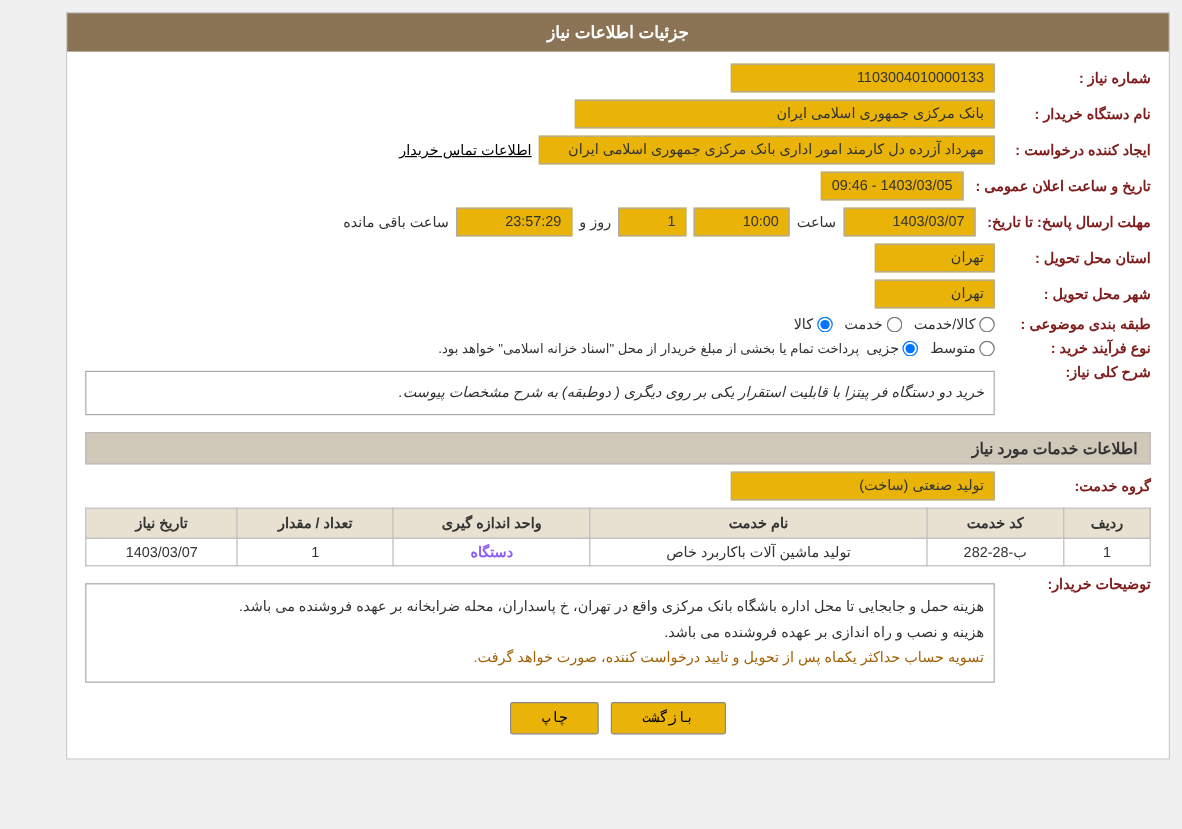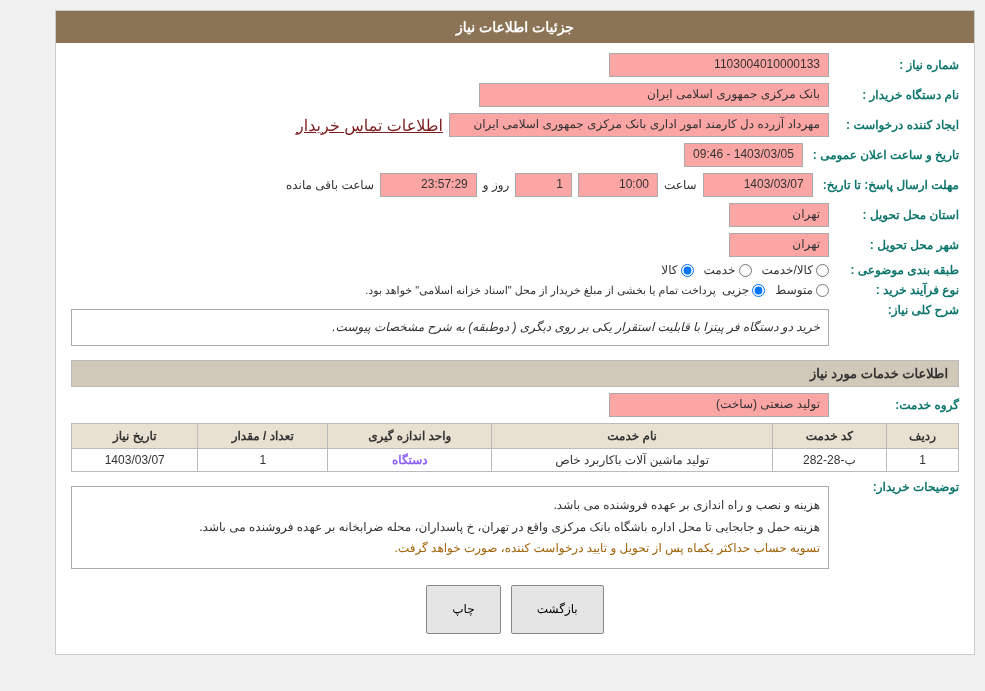--- a/index.html
+++ b/index.html
@@ -31,30 +31,30 @@
     .content-area {
       padding: 10px 15px;
     }
     .info-row {
       display: flex;
       align-items: center;
       margin-bottom: 6px;
       direction: rtl;
     }
     .label-cell {
-      color: #0f766e;
+      color: #7f1d1d;
       font-weight: bold;
       min-width: 130px;
       text-align: right;
       padding-left: 10px;
       font-size: 12px;
     }
     .value-box {
       border: 1px solid #aaa;
-      background: #fca5a5;
+      background: #eab308;
       padding: 3px 8px;
       min-width: 150px;
       height: 24px;
       font-size: 12px;
       direction: rtl;
       text-align: right;
     }
     .value-box.wide { min-width: 350px; }
     .value-box.medium { min-width: 220px; }
     .value-box.small { min-width: 100px; }
@@ -64,24 +64,24 @@
       align-items: center;
       gap: 6px;
       flex: 1;
       direction: rtl;
     }
     .inline-label {
       font-size: 12px;
       color: #333;
     }
     .link-text {
-      color: #7f1d1d;
+      color: #000000;
       text-decoration: underline;
       cursor: pointer;
-      font-size: 16px;
+      font-size: 12px;
     }
     .section-header {
       background: #d0c8b8;
       padding: 5px 10px;
       font-weight: bold;
       font-size: 13px;
       margin: 8px 0 6px 0;
       border: 1px solid #bbb;
     }
     .table-container {
@@ -146,25 +146,25 @@
       font-size: 12px;
       line-height: 1.8;
     }
     .button-row {
       display: flex;
       justify-content: center;
       gap: 10px;
       margin: 10px 0;
     }
     .btn {
-      padding: 16px 25px;
+      padding: 5px 25px;
       border: 1px solid #888;
-      background: #e5e5e5;
+      background: #eab308;
       cursor: pointer;
-      font-family: Liberation Serif, serif;
+      font-family: Liberation Mono, monospace;
       font-size: 12px;
       border-radius: 2px;
     }
     .remaining-time-row {
       display: flex;
       align-items: center;
       direction: rtl;
       gap: 6px;
       flex: 1;
     }
@@ -301,22 +301,22 @@
       <td>1</td>
       <td>1403/03/07</td>
     </tr>
             </tbody>
         </table>
       </div>
 
       <div class="info-row" style="align-items:flex-start; margin-top:8px;">
         <span class="label-cell bold-label" style="min-width:130px;">توضیحات خریدار:</span>
         <div class="buyer-notes" style="flex:1;">
+          <div>هزینه حمل و جابجایی تا محل اداره باشگاه بانک مرکزی واقع در تهران، خ پاسداران، محله ضرابخانه بر عهده فروشنده می باشد.</div>
           <div>هزینه و نصب و راه اندازی بر عهده فروشنده می باشد.</div>
-          <div>هزینه حمل و جابجایی تا محل اداره باشگاه بانک مرکزی واقع در تهران، خ پاسداران، محله ضرابخانه بر عهده فروشنده می باشد.</div>
           <div class="red-text">تسویه حساب حداکثر یکماه پس از تحویل و تایید درخواست کننده، صورت خواهد گرفت.</div>
         </div>
       </div>
 
       <div class="button-row">
         <button class="btn">بازگشت</button>
         <button class="btn">چاپ</button>
       </div>
 
     </div>

